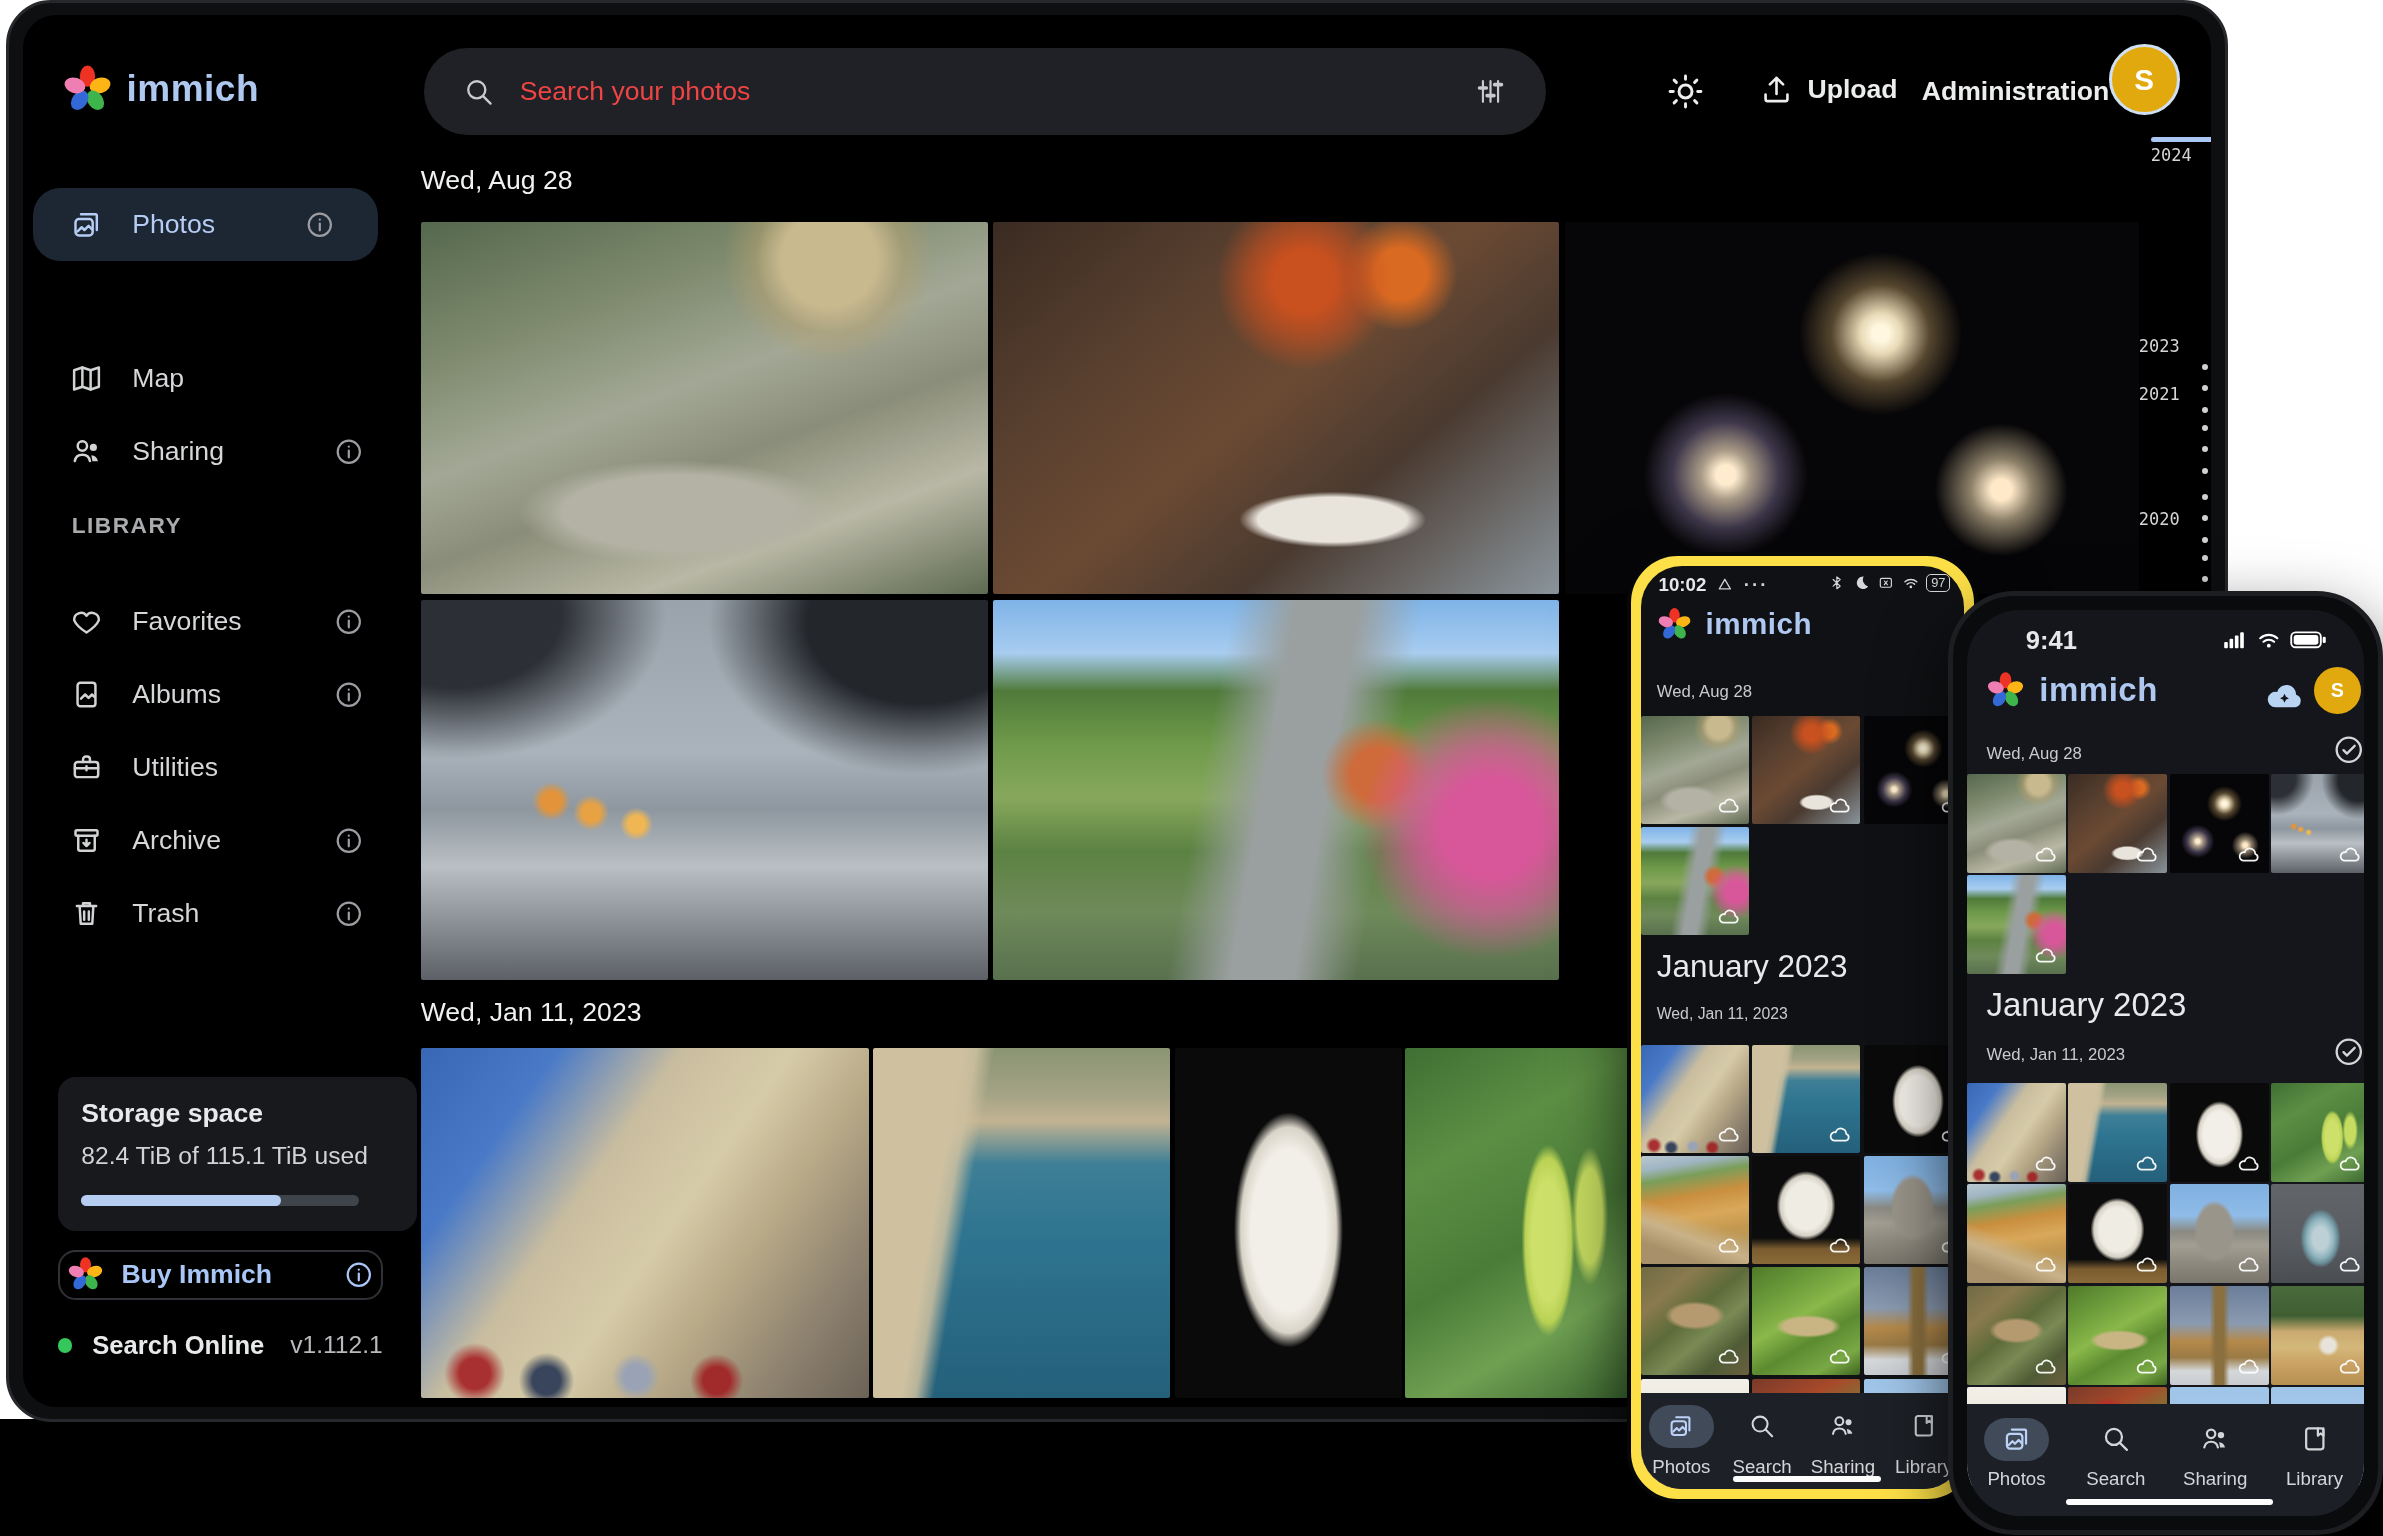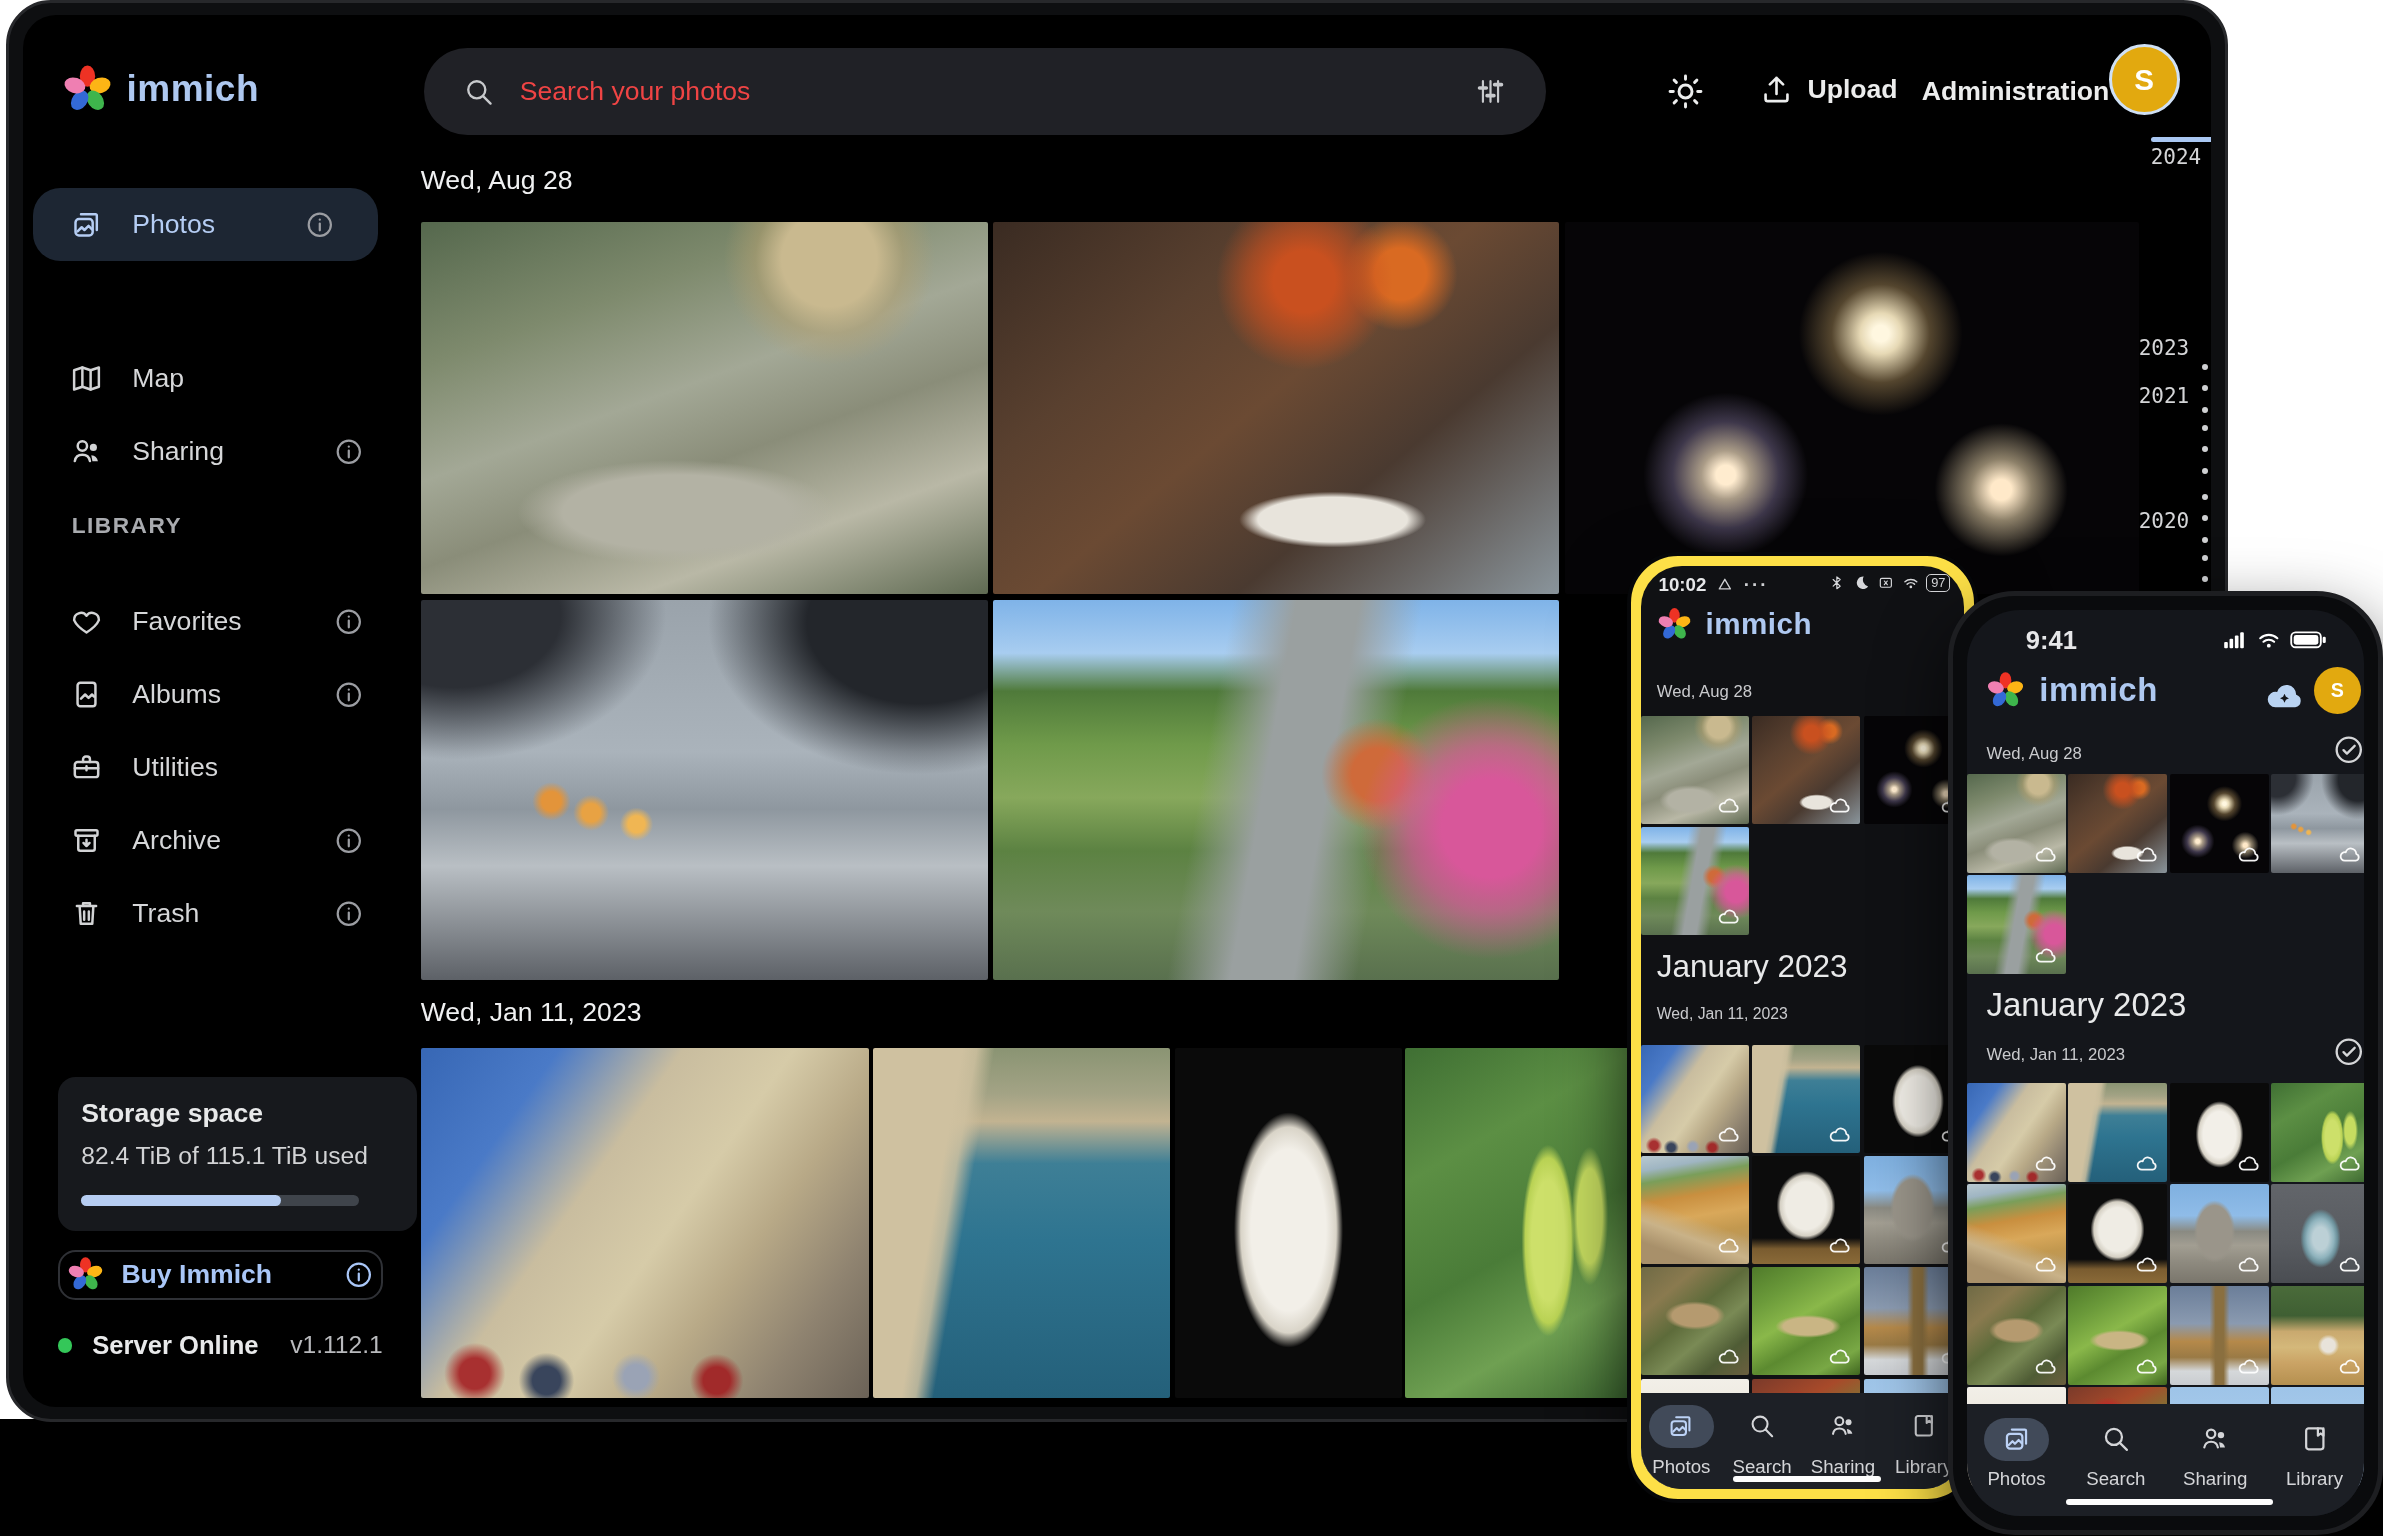--- a/index.html
+++ b/index.html
@@ -32,21 +32,21 @@
 
 #storagecard{position:absolute;background:#17191d;border-radius:17.7px}
 #buycard{position:absolute;border:2px solid #2f3136;border-radius:17.7px;display:flex;align-items:center}
 .bar{position:absolute;height:10.8px;border-radius:5.9px;background:#3f444b}
 .bar .fill{position:absolute;left:0;top:0;height:10.8px;border-radius:5.9px;background:#b6cdf2}
 
 .tile{position:absolute;border-radius:2px;overflow:hidden}
 .tile .cloud{position:absolute;right:7.9px;bottom:5.9px;width:23.6px;height:23.6px;color:#fff;opacity:.95}
 .datehdr{position:absolute;font-size:26.6px;font-weight:500;color:#f0f1f2}
 
-.tl-year{position:absolute;font-family:"DejaVu Sans Mono",monospace;font-size:21px;color:#d4d5d7;width:85px;text-align:left}
+.tl-year{position:absolute;font-family:"DejaVu Sans Mono",monospace;font-size:17px;color:#d4d5d7;width:85px;text-align:left}
 .tl-dot{width:5.9px;height:5.9px;border-radius:50%;background:#cfd0d2;margin:7.9px 0}
 .tl-dots{position:absolute;display:flex;flex-direction:column;align-items:center}
 
 .phone{position:absolute;box-shadow:0 29.6px 69px rgba(0,0,0,.65)}
 #phone1{left:1627px;top:552px;width:351px;height:951px;border-radius:51px;background:#fde047;border:4.9px solid #060709;z-index:3}
 #p1screen{position:absolute;left:9.9px;top:9.9px;right:9.9px;bottom:9.9px;border-radius:41px;background:#101114;overflow:hidden}
 #phone2{left:1948px;top:591px;width:435px;height:944px;border-radius:67px;background:#0a0b0d;border:5.9px solid #1d1e21;z-index:4}
 #p2screen{position:absolute;left:13.8px;top:13.8px;right:13.8px;bottom:13.8px;border-radius:53px;background:#14161b;overflow:hidden}
 .pstatus{position:absolute;display:flex;align-items:center;color:#e6e7e9}
 .pbrand .word{font-size:29.6px}
@@ -324,21 +324,21 @@
             <use href="#i-logo"></use>
           </svg>
       <span style="margin-left:17.7px;font-size:26.6px;font-weight:bold;color:#a9c6f7;flex:1">Buy Immich</span>
       <svg class="ic" style="width:29.6px;height:29.6px;color:#a9c6f7" viewBox="0 0 30 30" width="29.6" height="29.6">
             <use href="#i-info"></use>
           </svg>
     </div>
 
     <div class="abs" style="left:35px;top:1316px;width:325px;display:flex;align-items:center">
       <span style="width:14.8px;height:14.8px;border-radius:50%;background:#34c759"></span>
-      <span style="margin-left:19.7px;font-size:25.6px;font-weight:bold">Server Online</span>
+      <span style="margin-left:19.7px;font-size:25.6px;font-weight:bold">Search Online</span>
       <span style="margin-left:auto;font-size:24.6px;color:#b9babd">v1.112.1</span>
     </div>
 
     <div class="datehdr" style="left:398px;top:150px">Wed, Aug 28</div>
 
     <div class="tile ph-monkeys" style="left:398px;top:207px;width:567px;height:372px"></div>
     <div class="tile ph-dinner" style="left:970px;top:207px;width:566px;height:372px"></div>
     <div class="tile ph-fireworks" style="left:1542px;top:207px;width:574px;height:372px"></div>
     <div class="tile ph-hands" style="left:398px;top:585px;width:567px;height:380px"></div>
     <div class="tile ph-garden" style="left:970px;top:585px;width:566px;height:380px"></div>

